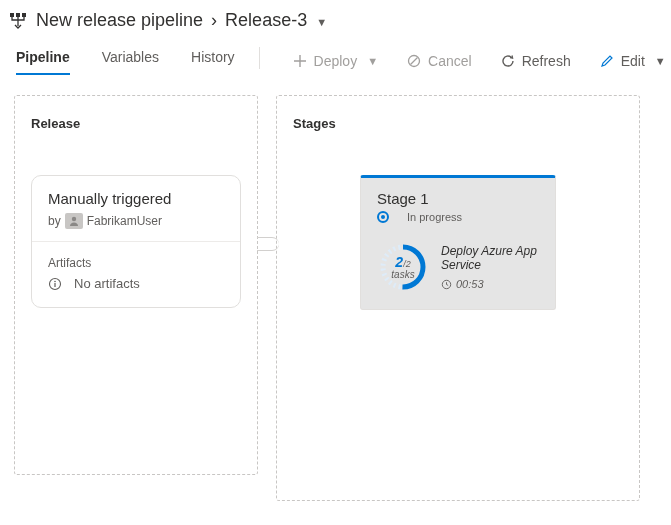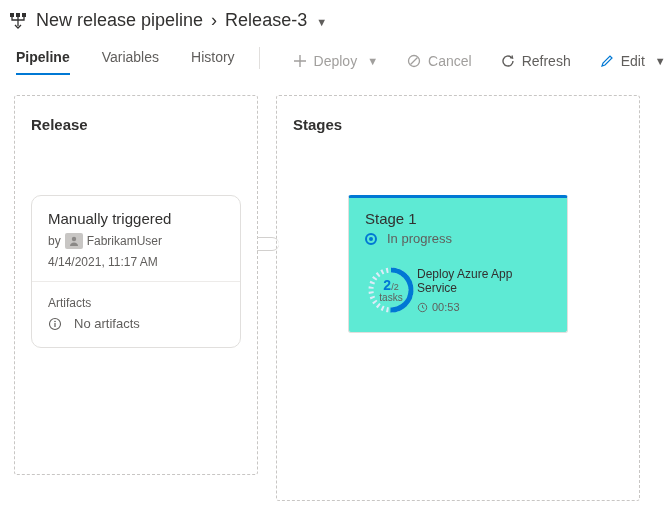--- a/index.html
+++ b/index.html
@@ -53,21 +53,21 @@
       gap: 18px;
       align-items: flex-start;
     }
     .panel {
       border: 1px dashed #c8c6c4;
       border-radius: 3px;
       padding: 20px 16px 18px 16px;
     }
     .panel-release { width: 244px; height: 380px; }
     .panel-stages  { width: 364px; height: 406px; }
-    .panel-title { font-weight: 600; font-size: 15px; margin-bottom: 62px; }
+    .panel-title { font-weight: 600; font-size: 13px; margin-bottom: 44px; }
 
     .release-card {
       border: 1px solid #e1dfdd;
       border-radius: 10px;
       background: #fff;
       overflow: hidden;
     }
     .rc-top { padding: 14px 16px 12px 16px; }
     .rc-trigger { font-size: 15px; color: #323130; margin-bottom: 6px; }
     .rc-by { font-size: 12px; color: #605e5c; display: flex; align-items: center; gap: 4px; }
@@ -89,38 +89,38 @@
       height: 14px;
       border: 1px solid #d2d0ce;
       border-left: none;
       border-right: none;
       border-radius: 0 8px 8px 0;
       border-top-left-radius: 0;
       border-bottom-left-radius: 0;
     }
 
     .stage-card {
-      width: 220px;
+      width: 196px;
       border: 1px solid #e1dfdd;
       border-top: 3px solid #0078d4;
       border-radius: 3px;
-      background: #5eead4;
+      background: #e5e5e5;
       margin: 0 auto;
     }
     .sc-head { padding: 12px 16px 10px 16px; }
     .sc-name { font-size: 15px; color: #323130; margin-bottom: 4px; }
-    .sc-status { font-size: 13px; color: #605e5c; display: flex; align-items: center; gap: 10px; }
+    .sc-status { font-size: 11px; color: #605e5c; display: flex; align-items: flex-start; gap: 18px; }
     .sc-status .dot {
       width: 12px; height: 12px; border-radius: 50%; border: 2px solid #0078d4;
       display: inline-flex; align-items: center; justify-content: center;
     }
     .sc-status .dot::after {
       content: ""; width: 4px; height: 4px; background: #0078d4; border-radius: 50%;
     }
-    .sc-body { display: flex; align-items: center; gap: 0; padding: 8px 16px 16px 16px; }
+    .sc-body { display: flex; align-items: center; gap: 12px; padding: 8px 16px 16px 16px; font-style: italic; }
     .progress-ring { width: 52px; height: 52px; position: relative; }
     .progress-ring svg { transform: rotate(-90deg); }
     .progress-center {
       position: absolute; inset: 0; display: flex; flex-direction: column;
       align-items: center; justify-content: center; font-size: 10px; color: #605e5c;
     }
     .progress-center .num { font-size: 14px; color: #0078d4; font-weight: 600; line-height: 1; }
     .progress-center .den { font-size: 9px; color: #605e5c; }
     .progress-center .tasks { font-size: 10px; color: #605e5c; }
     .sc-task { font-size: 12px; color: #323130; }
@@ -207,21 +207,20 @@
         <div class="rc-by">
           <span>by</span>
           <span class="avatar">
             <svg width="12" height="12" viewBox="0 0 12 12">
                 <circle cx="6" cy="4" r="2.2" fill="#8a8886"></circle>
                 <path d="M2 11c0-2.2 1.8-3.5 4-3.5s4 1.3 4 3.5" fill="#8a8886"></path>
               </svg>
           </span>
           <span>FabrikamUser</span>
         </div>
-        <div class="rc-date">4/14/2021, 11:17 AM</div>
       </div>
       <div class="rc-divider"></div>
       <div class="rc-bottom">
         <div class="rc-artifacts-label">Artifacts</div>
         <div class="rc-artifacts-none">
           <span>
             <svg width="14" height="14" viewBox="0 0 14 14">
                 <circle cx="7" cy="7" r="5.5" stroke="#605e5c" stroke-width="1.1" fill="none"></circle>
                 <circle cx="7" cy="4.5" r="0.8" fill="#605e5c"></circle>
                 <rect x="6.4" y="6" width="1.2" height="4" fill="#605e5c"></rect>

